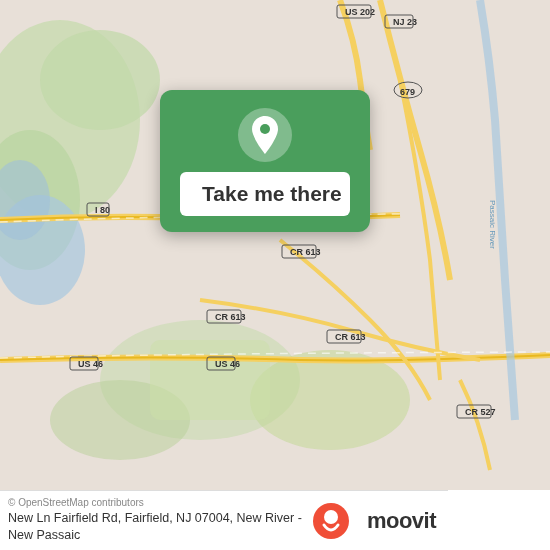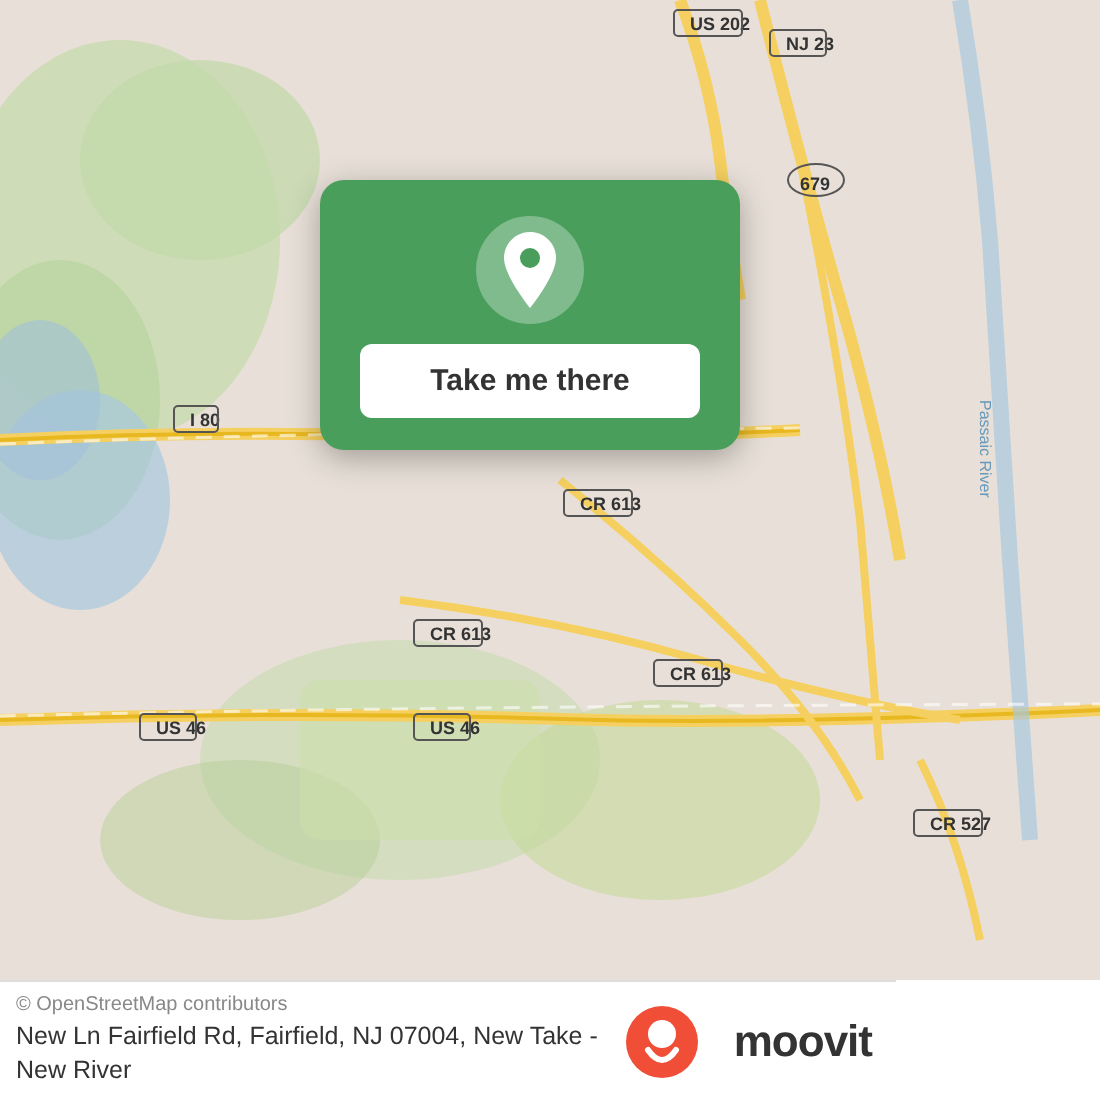--- a/index.html
+++ b/index.html
@@ -40,21 +40,21 @@
       height: 54px;
       margin-bottom: 10px;
     }
 
     .take-me-there-btn {
       background: white;
       color: #333;
       border: none;
       border-radius: 6px;
       padding: 10px 22px;
-      font-size: 15px;
+      font-size: 21px;
       font-weight: 600;
       cursor: pointer;
       white-space: nowrap;
       width: 100%;
       text-align: center;
     }
 
     
     .footer {
       width: 448px;
@@ -186,22 +186,22 @@
       <path d="M27 8 C19.8 8 14 13.8 14 21 C14 30 27 46 27 46 C27 46 40 30 40 21 C40 13.8 34.2 8 27 8 Z" fill="white"></path>
       <circle cx="27" cy="21" r="5" fill="#4a9e5c"></circle>
     </svg>
     <button class="take-me-there-btn">Take me there</button>
   </div>
 </div>
 
 <div class="footer">
   <div class="footer-left">
     <span class="osm-credit">© OpenStreetMap contributors</span>
-    <span class="footer-text">New Ln Fairfield Rd, Fairfield, NJ 07004, New Take -</span>
-    <span class="footer-text">New River</span>
+    <span class="footer-text">New Ln Fairfield Rd, Fairfield, NJ 07004, New River -</span>
+    <span class="footer-text">New Passaic</span>
   </div>
   <div class="moovit-logo">
 
     <svg class="moovit-icon" viewBox="0 0 36 36" xmlns="http://www.w3.org/2000/svg">
       <circle cx="18" cy="18" r="18" fill="#f04e37"></circle>
       <circle cx="18" cy="14" r="7" fill="white"></circle>
       <path d="M11 22 Q18 32 25 22" stroke="white" stroke-width="3" fill="none" stroke-linecap="round"></path>
     </svg>
     <span class="moovit-text">moovit</span>
   </div>

